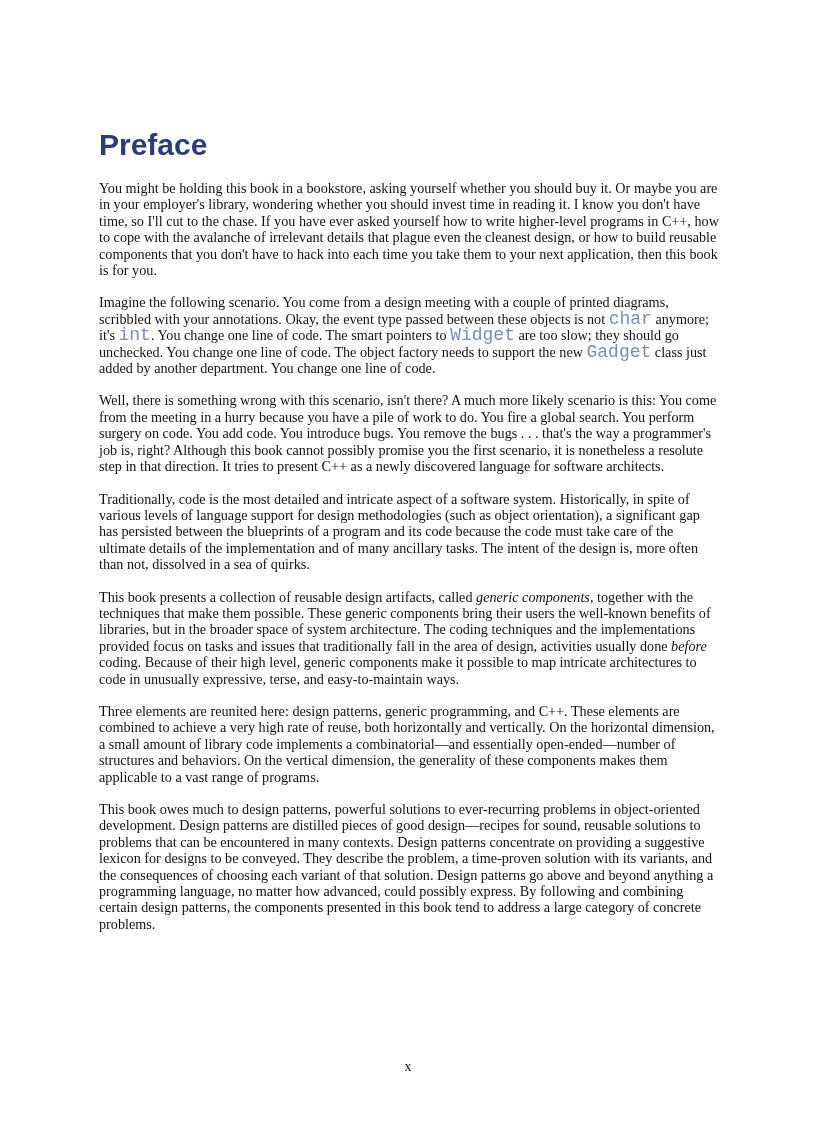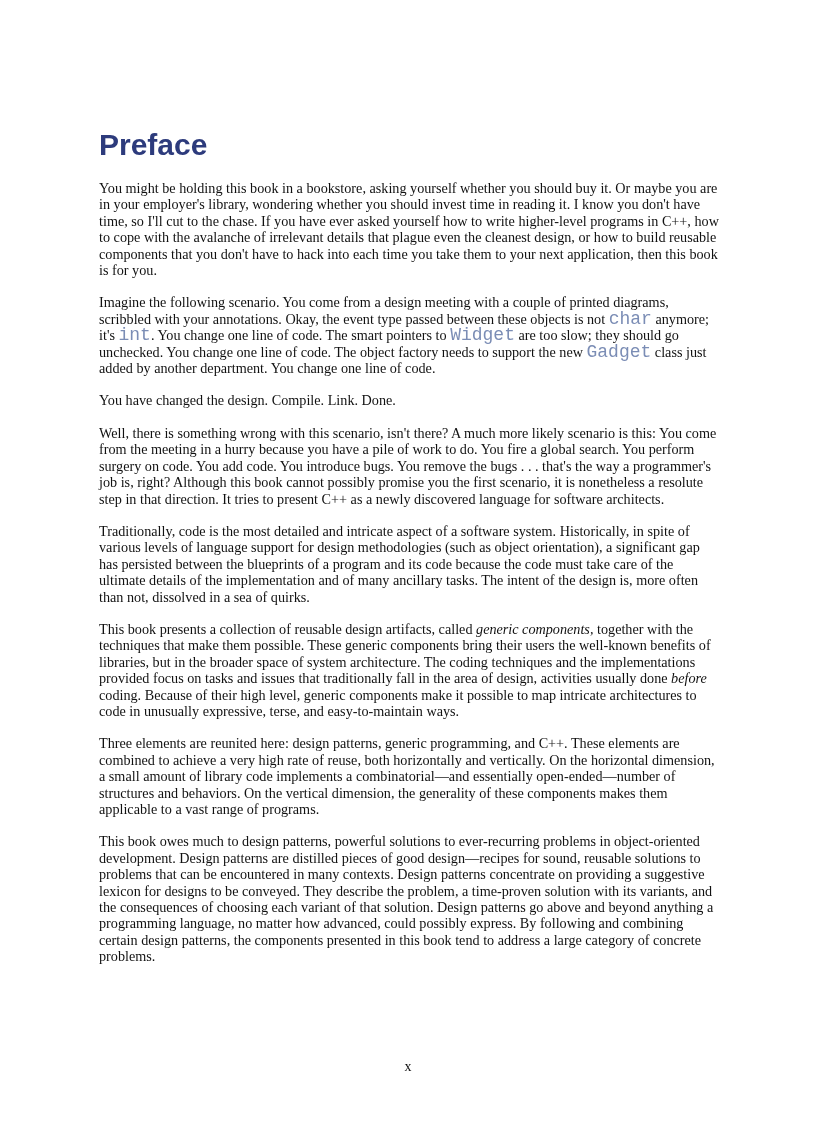--- a/index.html
+++ b/index.html
@@ -53,21 +53,20 @@
 </head>
 <body>
 
 <div class="page">
   <h1 class="title">Preface</h1>
 
   <p class="para">You might be holding this book in a bookstore, asking yourself whether you should buy it. Or maybe you are in your employer's library, wondering whether you should invest time in reading it. I know you don't have time, so I'll cut to the chase. If you have ever asked yourself how to write higher-level programs in C++, how to cope with the avalanche of irrelevant details that plague even the cleanest design, or how to build reusable components that you don't have to hack into each time you take them to your next application, then this book is for you.</p>
 
   <p class="para"><span>Imagine the following scenario. You come from a design meeting with a couple of printed diagrams, scribbled with your annotations. Okay, the event type passed between these objects is not </span><span class="code">char</span><span> anymore; it's </span><span class="code">int</span><span>. You change one line of code. The smart pointers to </span><span class="code">Widget</span><span> are too slow; they should go unchecked. You change one line of code. The object factory needs to support the new </span><span class="code">Gadget</span><span> class just added by another department. You change one line of code.</span></p>
 
-  <p class="para">You have changed the design. Compile. Link. Done.</p>
 
   <p class="para">Well, there is something wrong with this scenario, isn't there? A much more likely scenario is this: You come from the meeting in a hurry because you have a pile of work to do. You fire a global search. You perform surgery on code. You add code. You introduce bugs. You remove the bugs . . . that's the way a programmer's job is, right? Although this book cannot possibly promise you the first scenario, it is nonetheless a resolute step in that direction. It tries to present C++ as a newly discovered language for software architects.</p>
 
   <p class="para">Traditionally, code is the most detailed and intricate aspect of a software system. Historically, in spite of various levels of language support for design methodologies (such as object orientation), a significant gap has persisted between the blueprints of a program and its code because the code must take care of the ultimate details of the implementation and of many ancillary tasks. The intent of the design is, more often than not, dissolved in a sea of quirks.</p>
 
   <p class="para"><span>This book presents a collection of reusable design artifacts, called </span><em>generic components,</em><span> together with the techniques that make them possible. These generic components bring their users the well-known benefits of libraries, but in the broader space of system architecture. The coding techniques and the implementations provided focus on tasks and issues that traditionally fall in the area of design, activities usually done </span><em>before</em><span> coding. Because of their high level, generic components make it possible to map intricate architectures to code in unusually expressive, terse, and easy-to-maintain ways.</span></p>
 
   <p class="para">Three elements are reunited here: design patterns, generic programming, and C++. These elements are combined to achieve a very high rate of reuse, both horizontally and vertically. On the horizontal dimension, a small amount of library code implements a combinatorial—and essentially open-ended—number of structures and behaviors. On the vertical dimension, the generality of these components makes them applicable to a vast range of programs.</p>
 
   <p class="para">This book owes much to design patterns, powerful solutions to ever-recurring problems in object-oriented development. Design patterns are distilled pieces of good design—recipes for sound, reusable solutions to problems that can be encountered in many contexts. Design patterns concentrate on providing a suggestive lexicon for designs to be conveyed. They describe the problem, a time-proven solution with its variants, and the consequences of choosing each variant of that solution. Design patterns go above and beyond anything a programming language, no matter how advanced, could possibly express. By following and combining certain design patterns, the components presented in this book tend to address a large category of concrete problems.</p>

